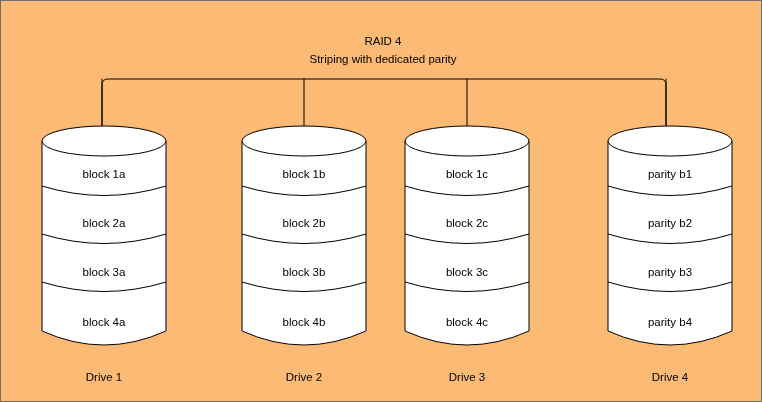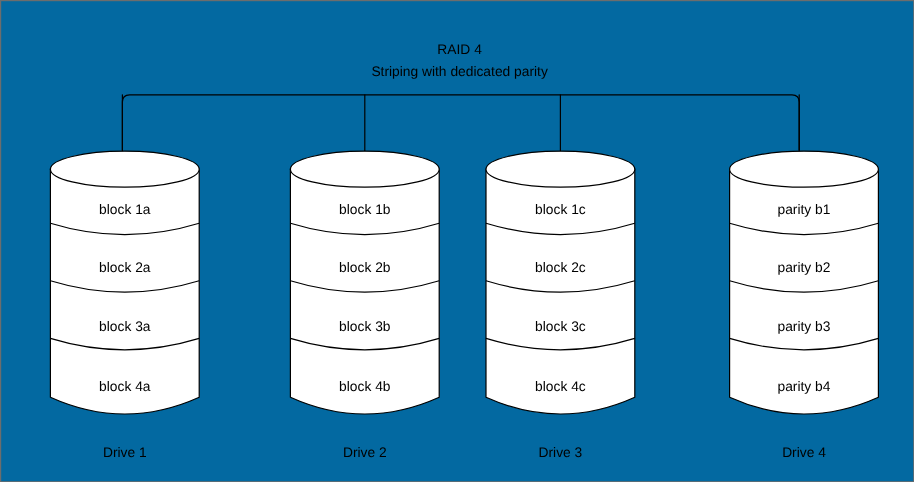--- a/index.html
+++ b/index.html
@@ -5,21 +5,21 @@
 <style>
   html, body {
     margin: 0;
     padding: 0;
     background: #ffffff;
   }
   #canvas {
     position: relative;
     width: 762px;
     height: 402px;
-    background: #0369a1;
+    background: #fdba74;
     border: 1px solid #6d6d6d;
     box-sizing: border-box;
     overflow: hidden;
     font-family: "Liberation Sans", sans-serif;
   }
   #diagram-svg {
     position: absolute;
     left: 0;
     top: 0;
     width: 762px;

